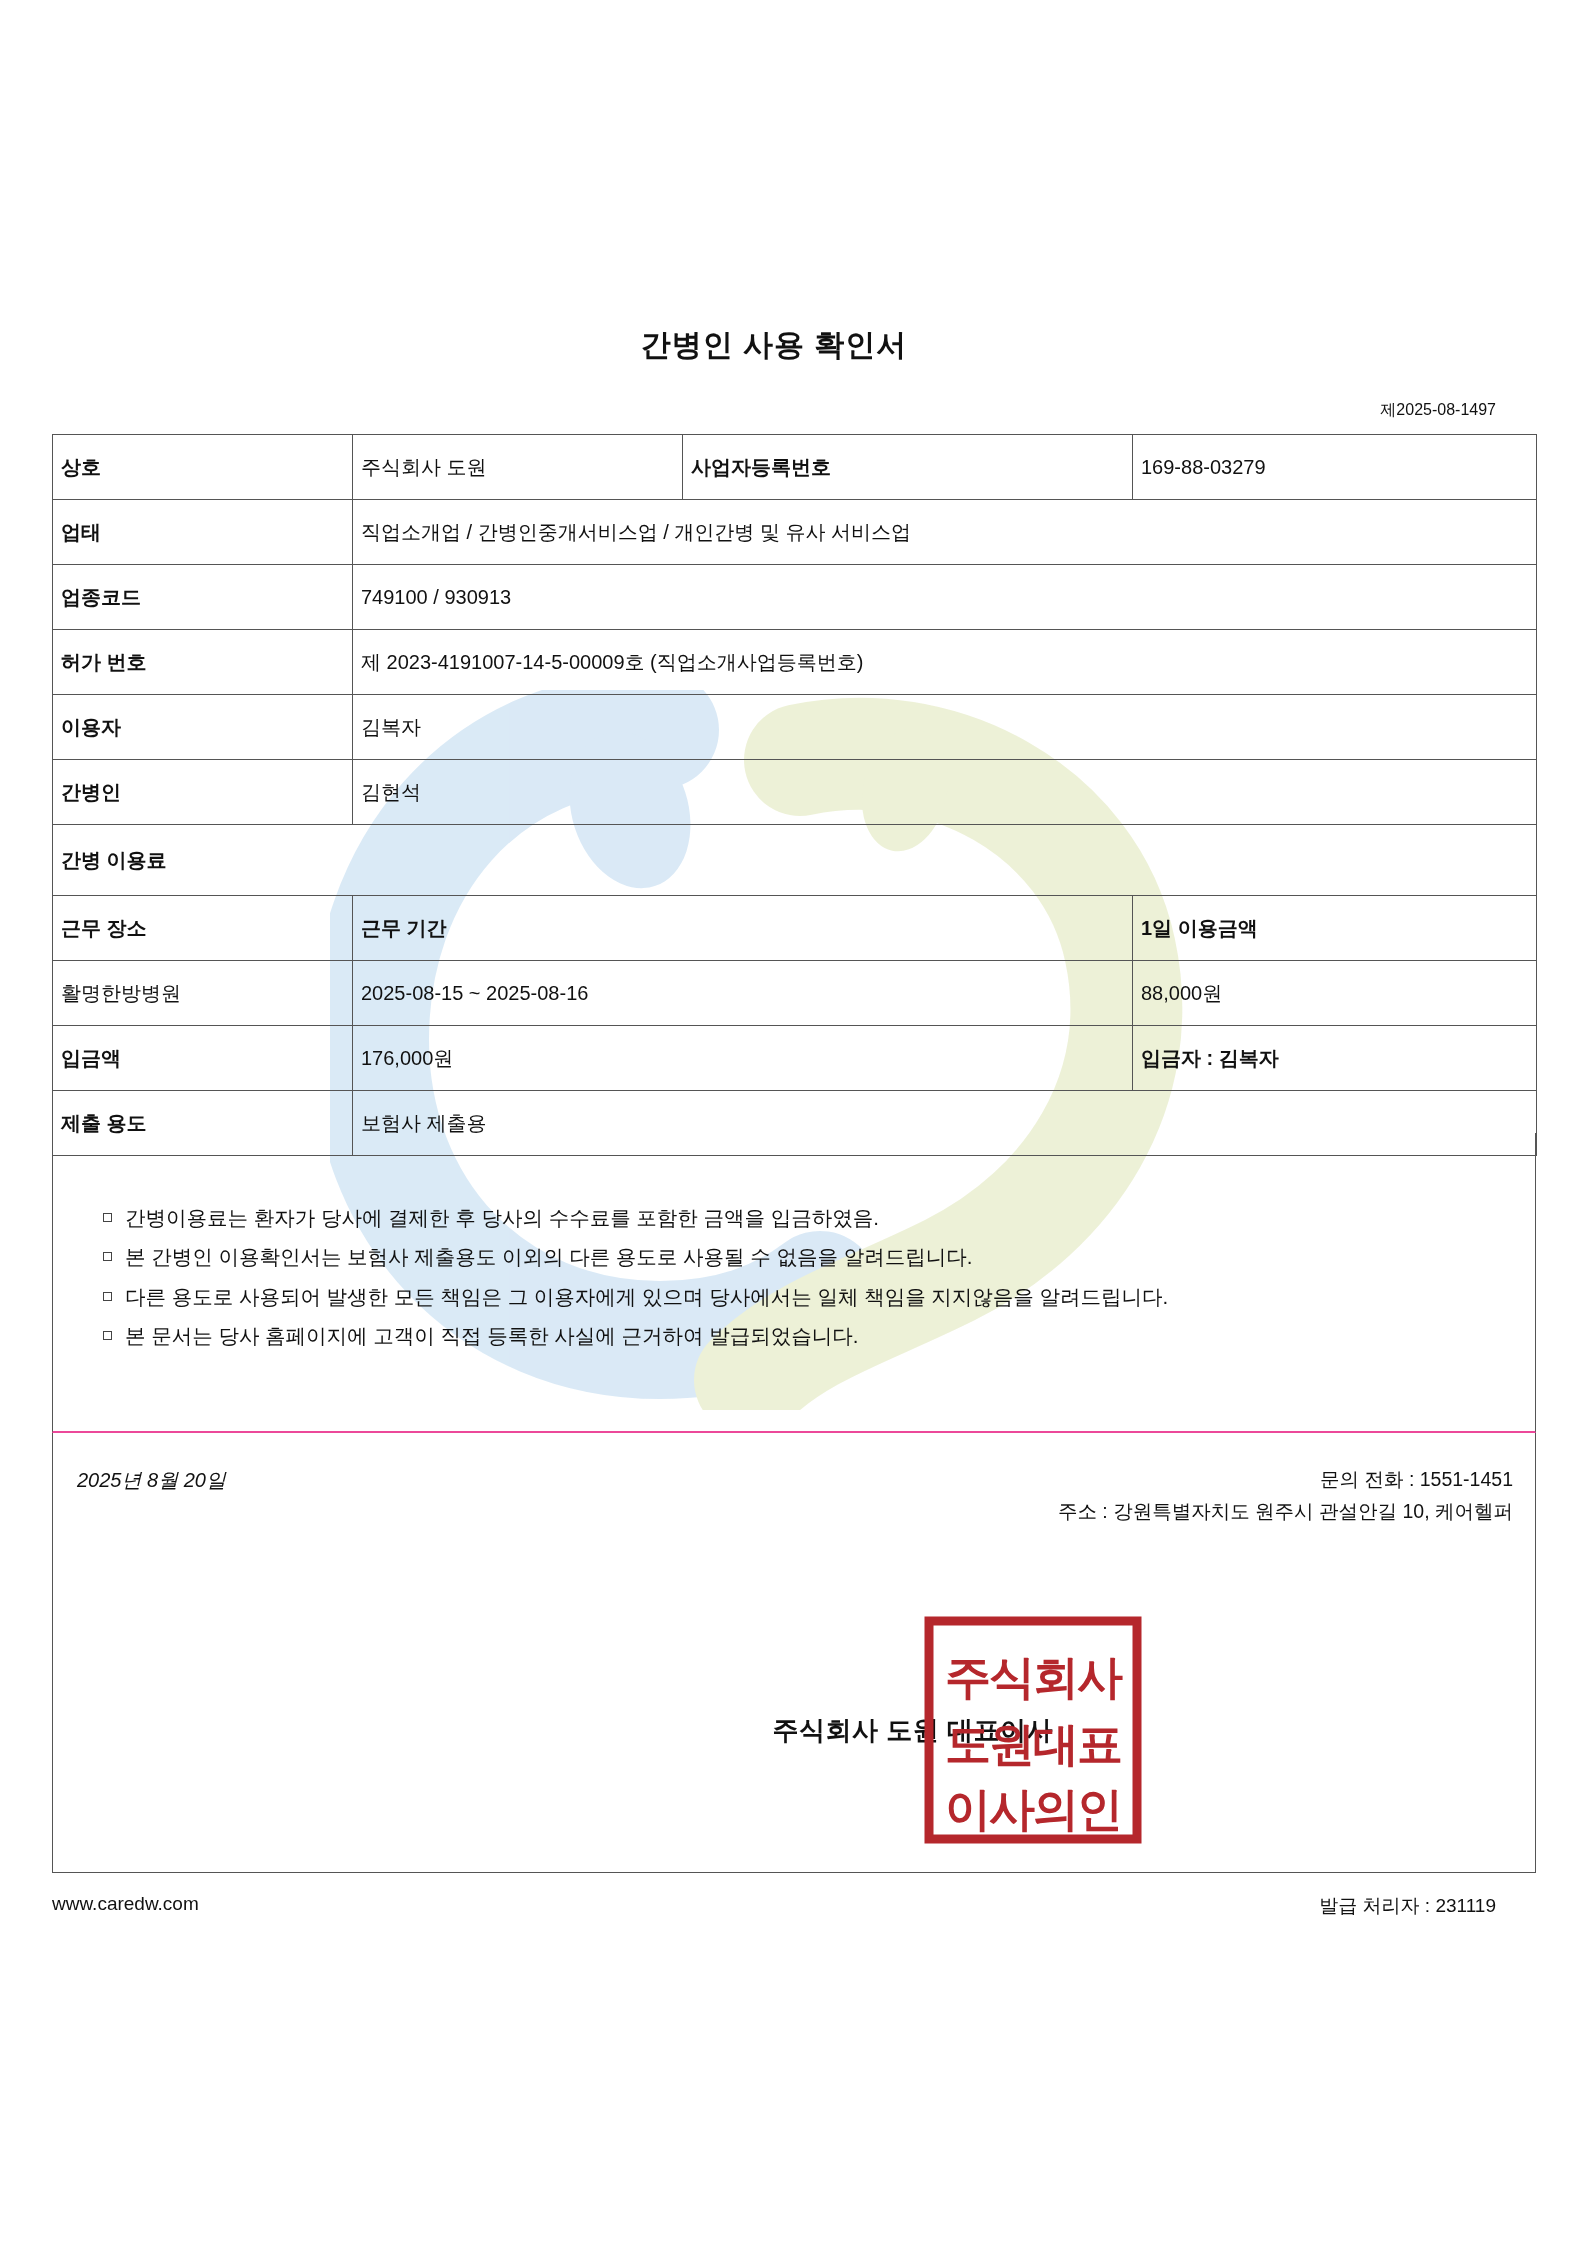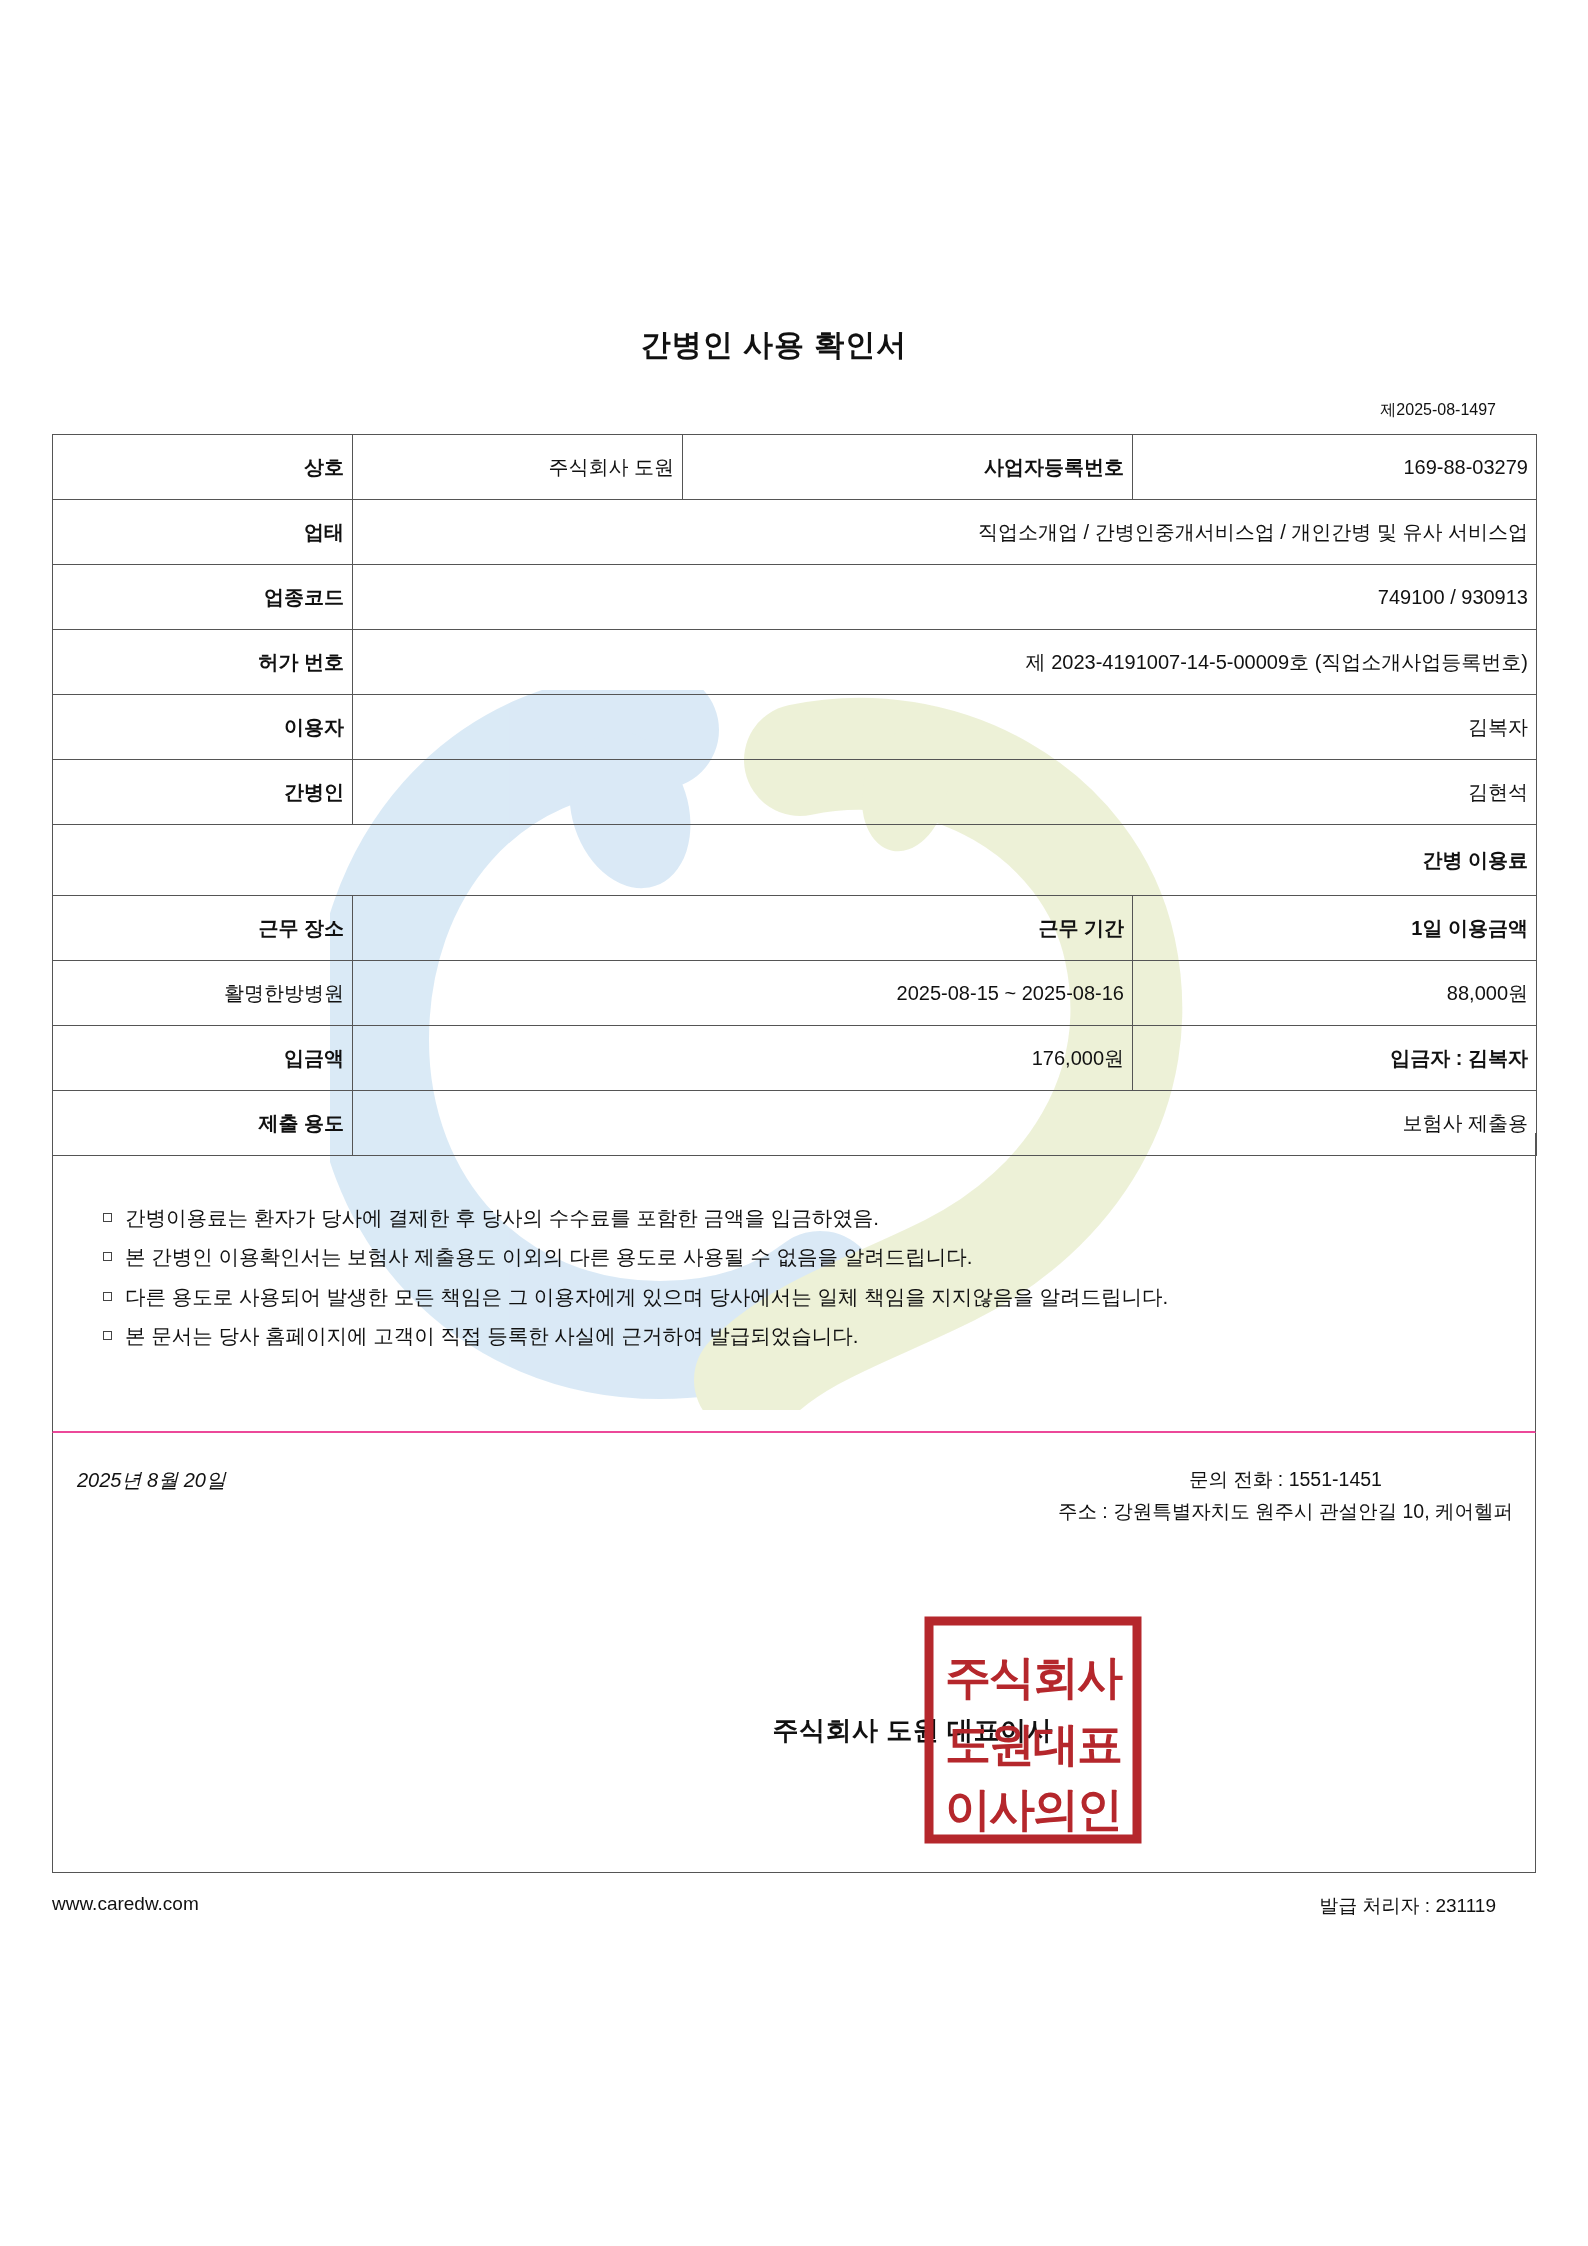--- a/index.html
+++ b/index.html
@@ -68,21 +68,21 @@
   }
   table.main {
     width: 1484px;
     border-collapse: collapse;
     table-layout: fixed;
   }
   table.main td {
     border: 1px solid #555;
     height: 64px;
     font-size: 20px;
-    text-align: right;
+    text-align: left;
     vertical-align: middle;
     padding: 0 8px;
     background: transparent;
   }
   td.label {
     font-weight: bold;
     width: 300px;
   }
   td.bold { font-weight: bold; }
   .section-title {
@@ -143,21 +143,21 @@
     top: 34px;
     font-size: 20px;
     font-style: italic;
   }
   .contact {
     position: absolute;
     right: 22px;
     top: 30px;
     font-size: 19.5px;
     line-height: 1.65;
-    text-align: center;
+    text-align: right;
   }
   .signature {
     position: absolute;
     left: 0;
     top: 280px;
     width: 1000px;
     text-align: right;
     font-size: 26px;
     font-weight: bold;
     letter-spacing: 0.5px;

